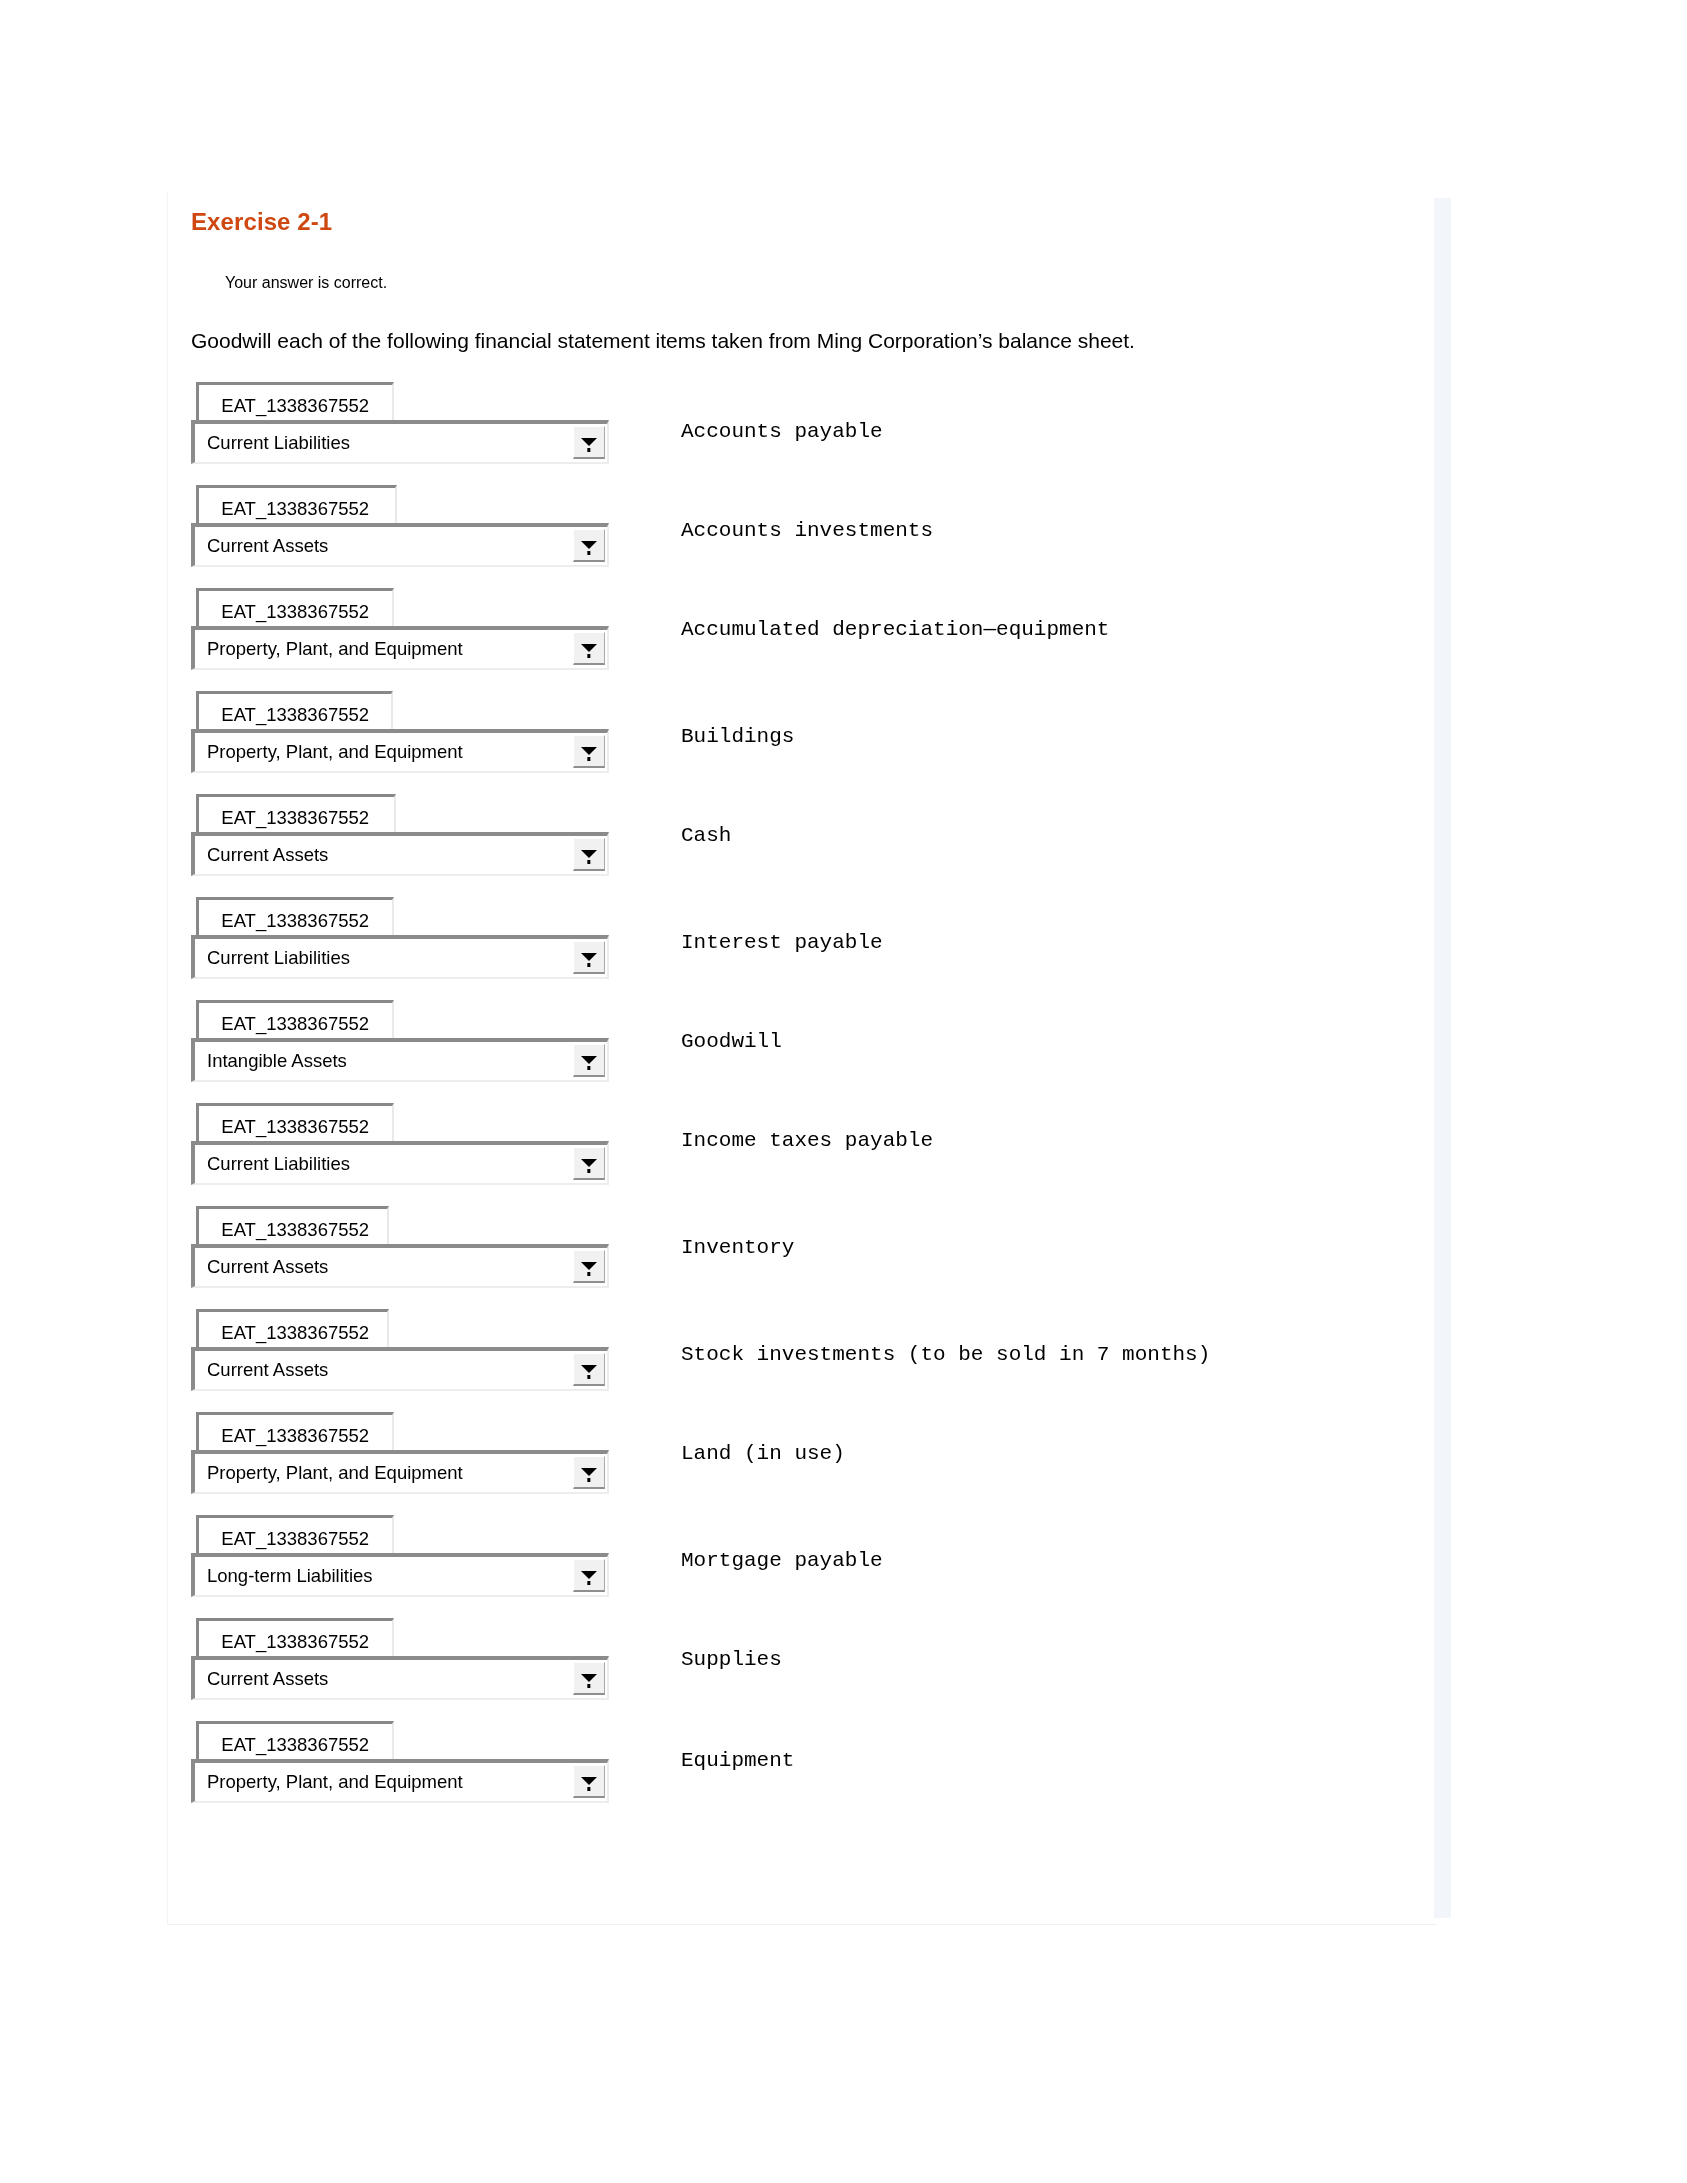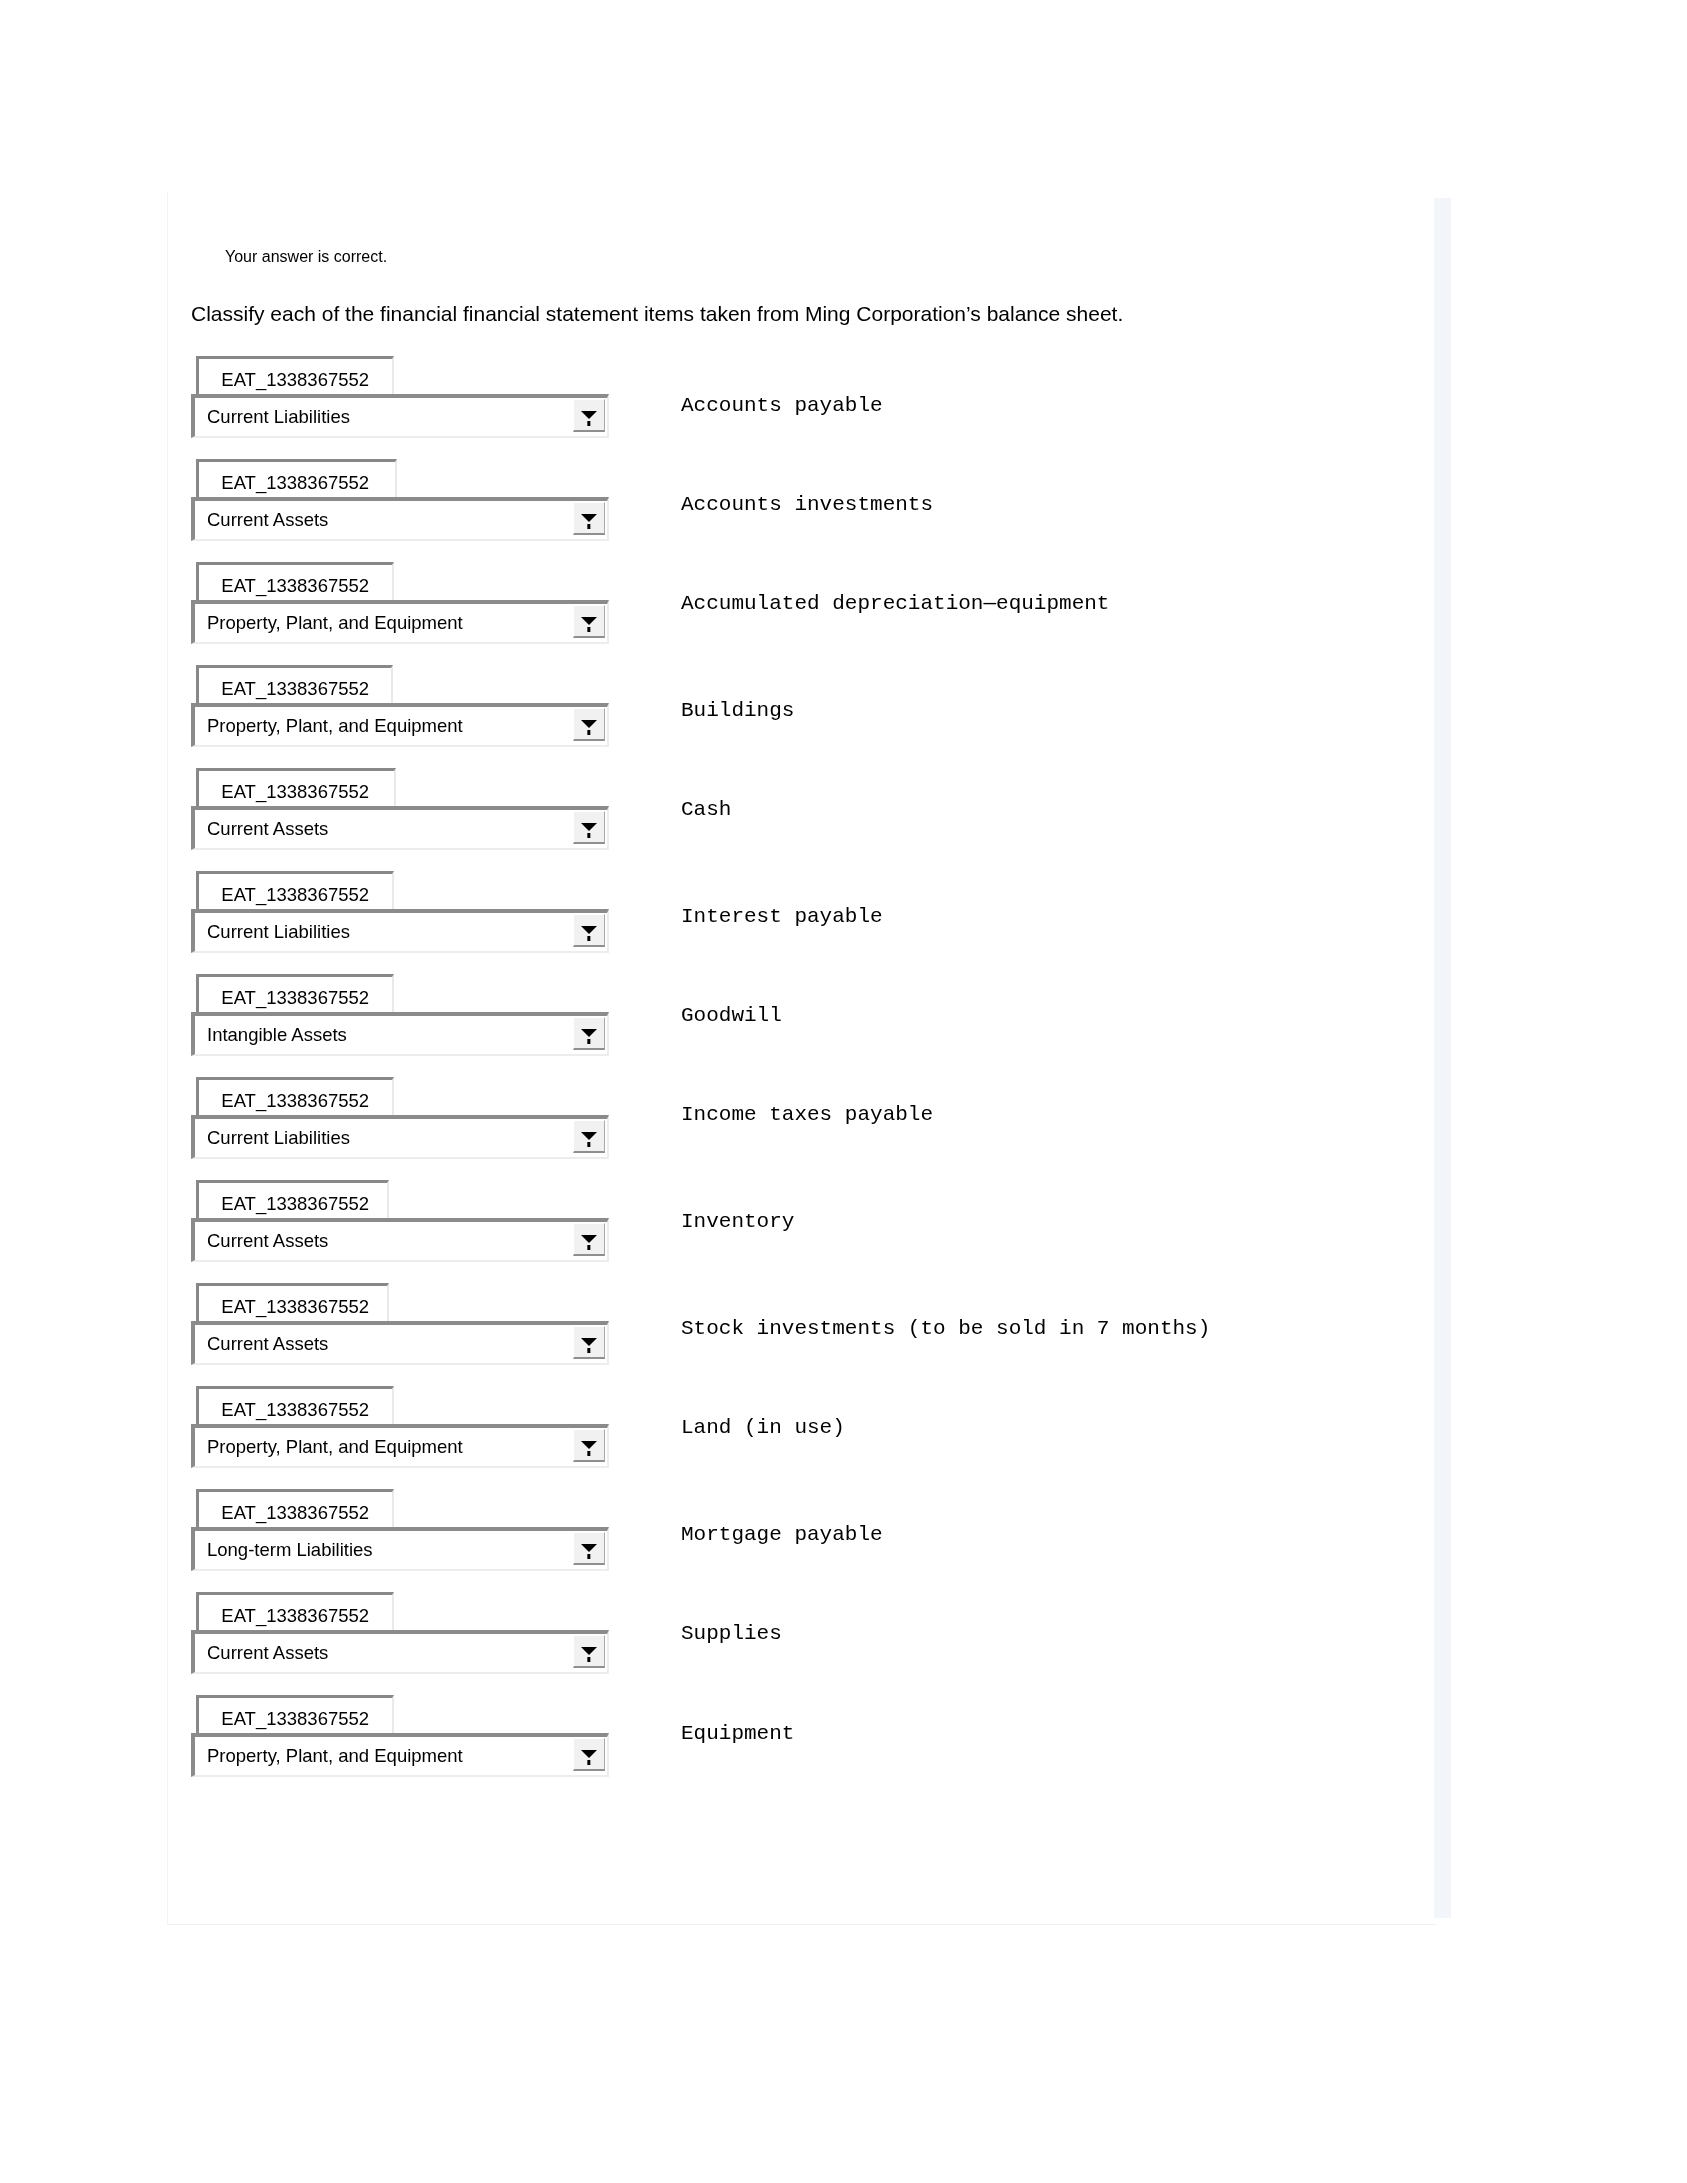--- a/index.html
+++ b/index.html
@@ -191,24 +191,25 @@
 </head>
 <body>
 
 <div class="page">
 
   <div class="content-frame"></div>
   <div class="right-stripe"></div>
 
   <div class="content">
 
+    <h1 class="exercise-title">Exercise 2-1</h1>
 
     <div class="answer-status">Your answer is correct.</div>
 
-    <p class="instructions">Classify each of the financial financial statement items taken from Ming Corporation’s balance sheet.</p>
+    <p class="instructions">Goodwill each of the following financial statement items taken from Ming Corporation’s balance sheet.</p>
 
     <div class="rows">
         <div class="row">
           <div class="widgets">
             <div class="code-input" style="width: 198px;">
               <span class="code-text">EAT_1338367552</span>
             </div>
             <div class="classify-select">
               <span class="sel-text">Current Liabilities</span>
               <span class="sel-button">

